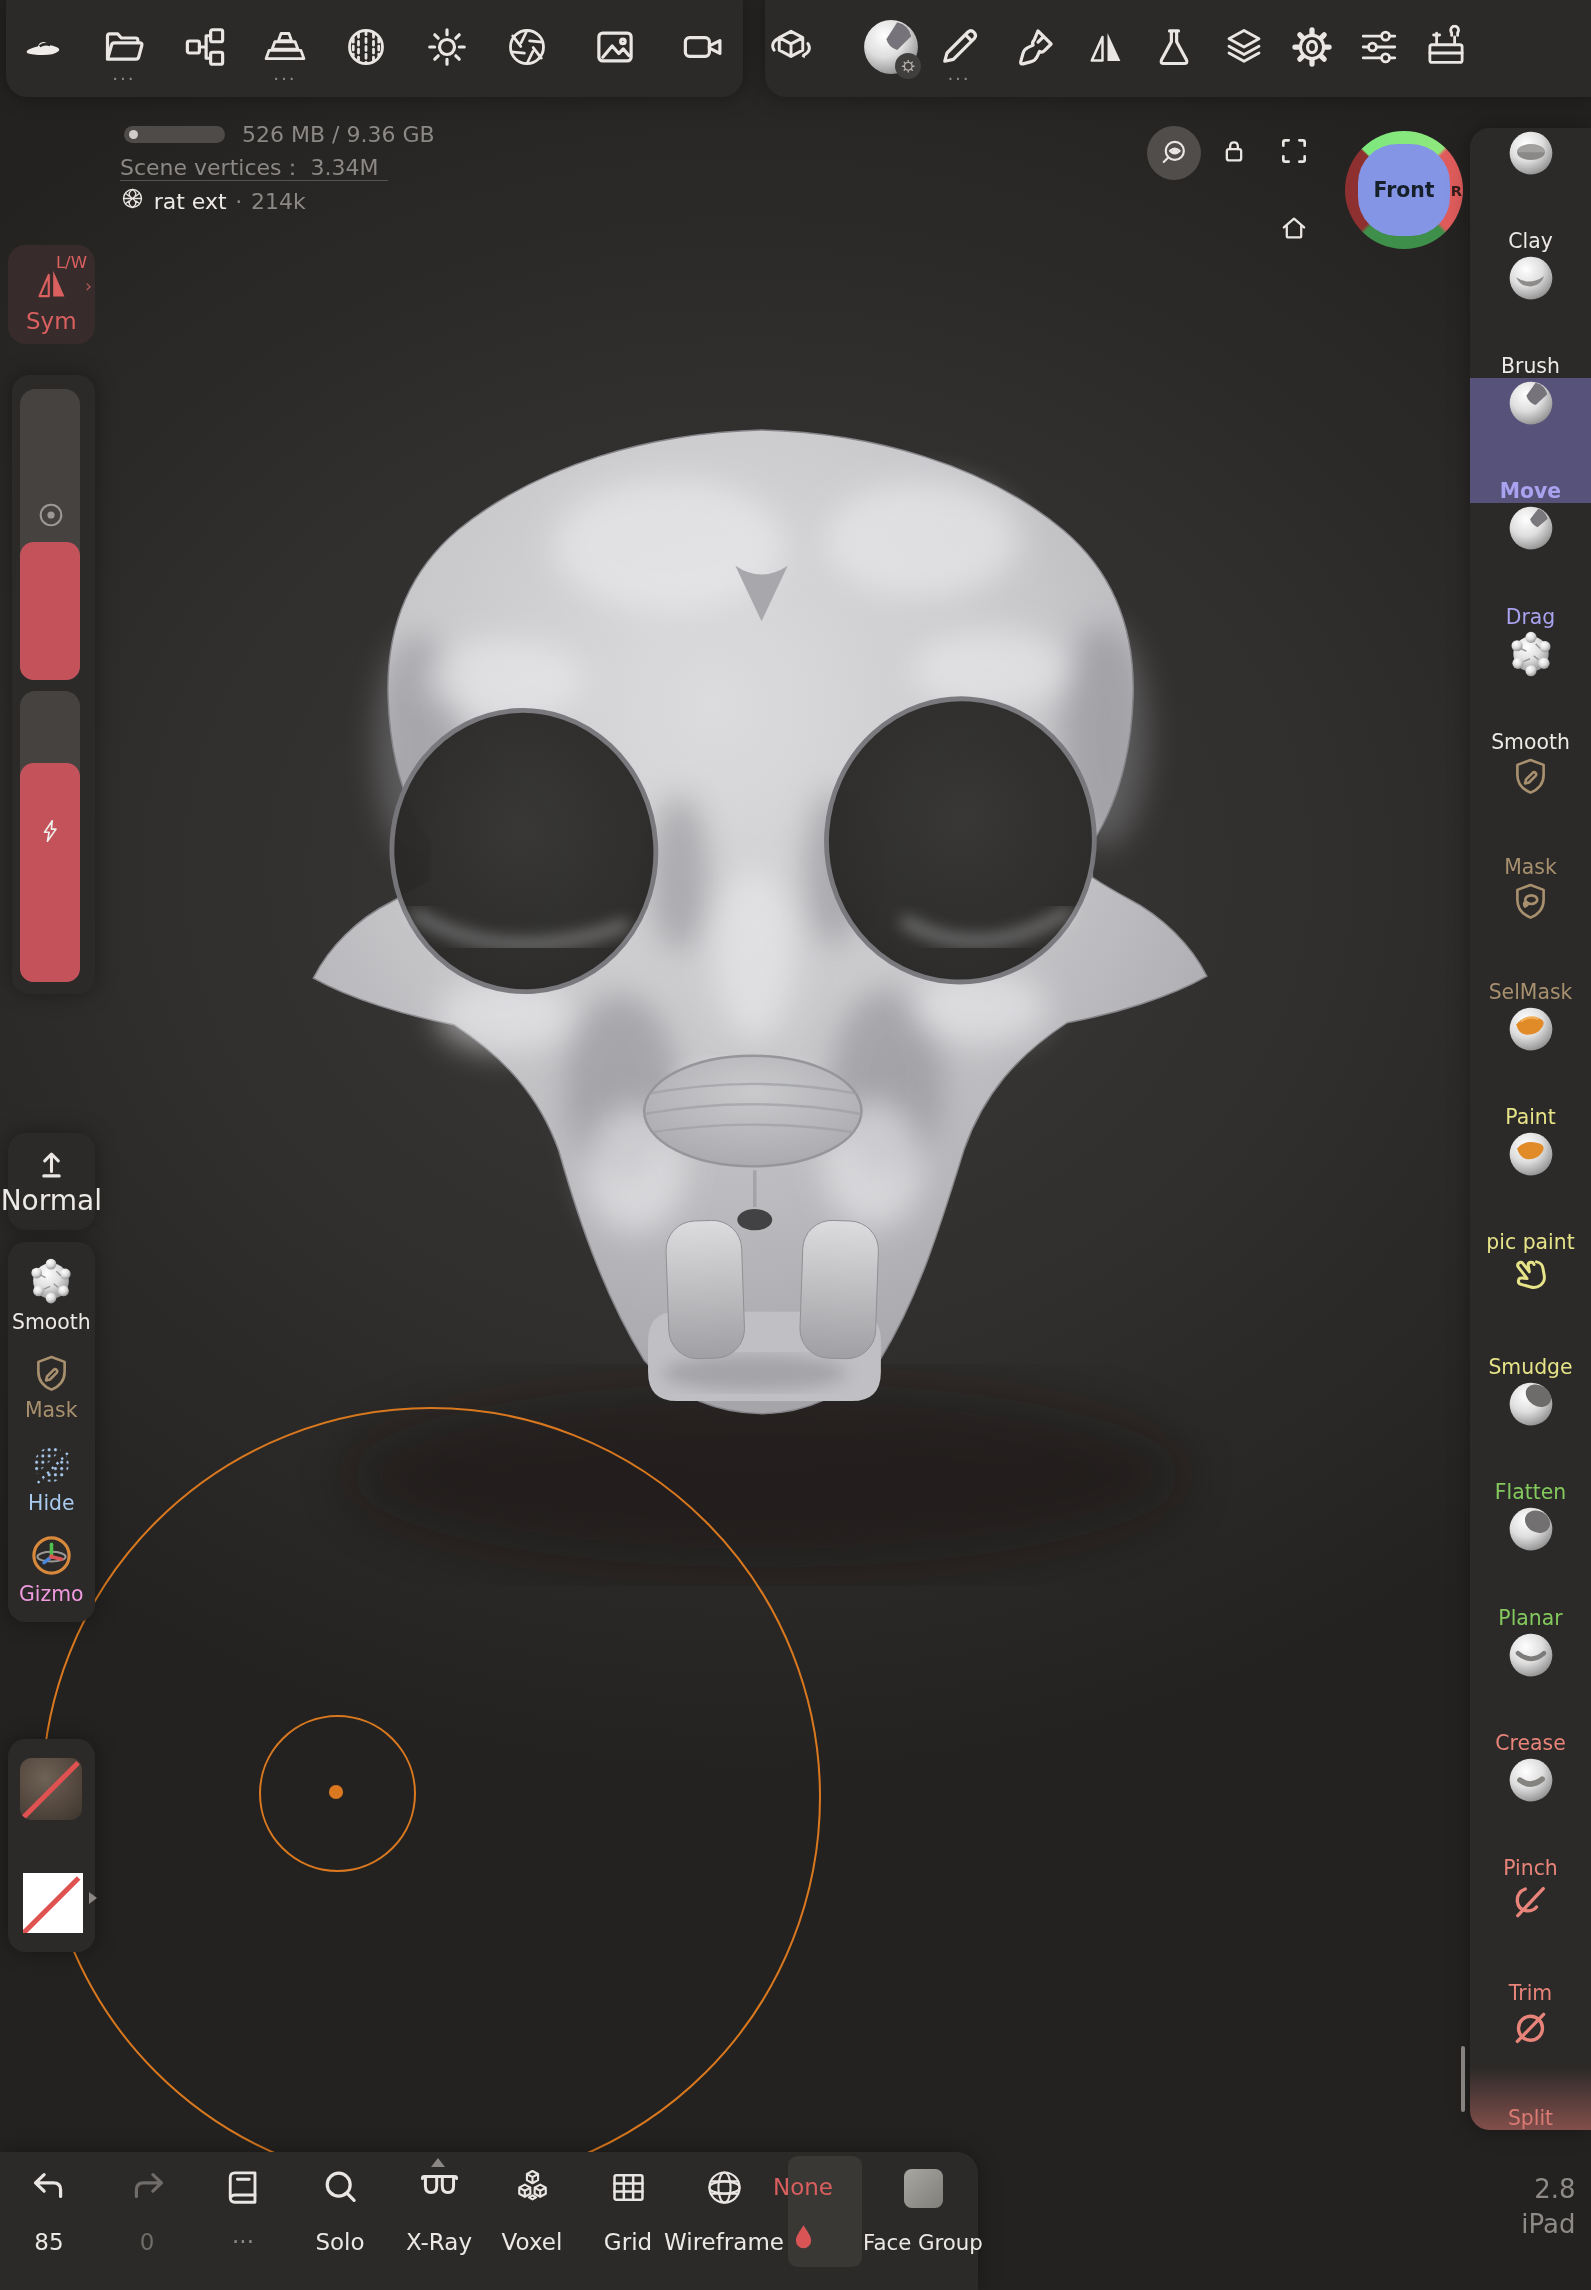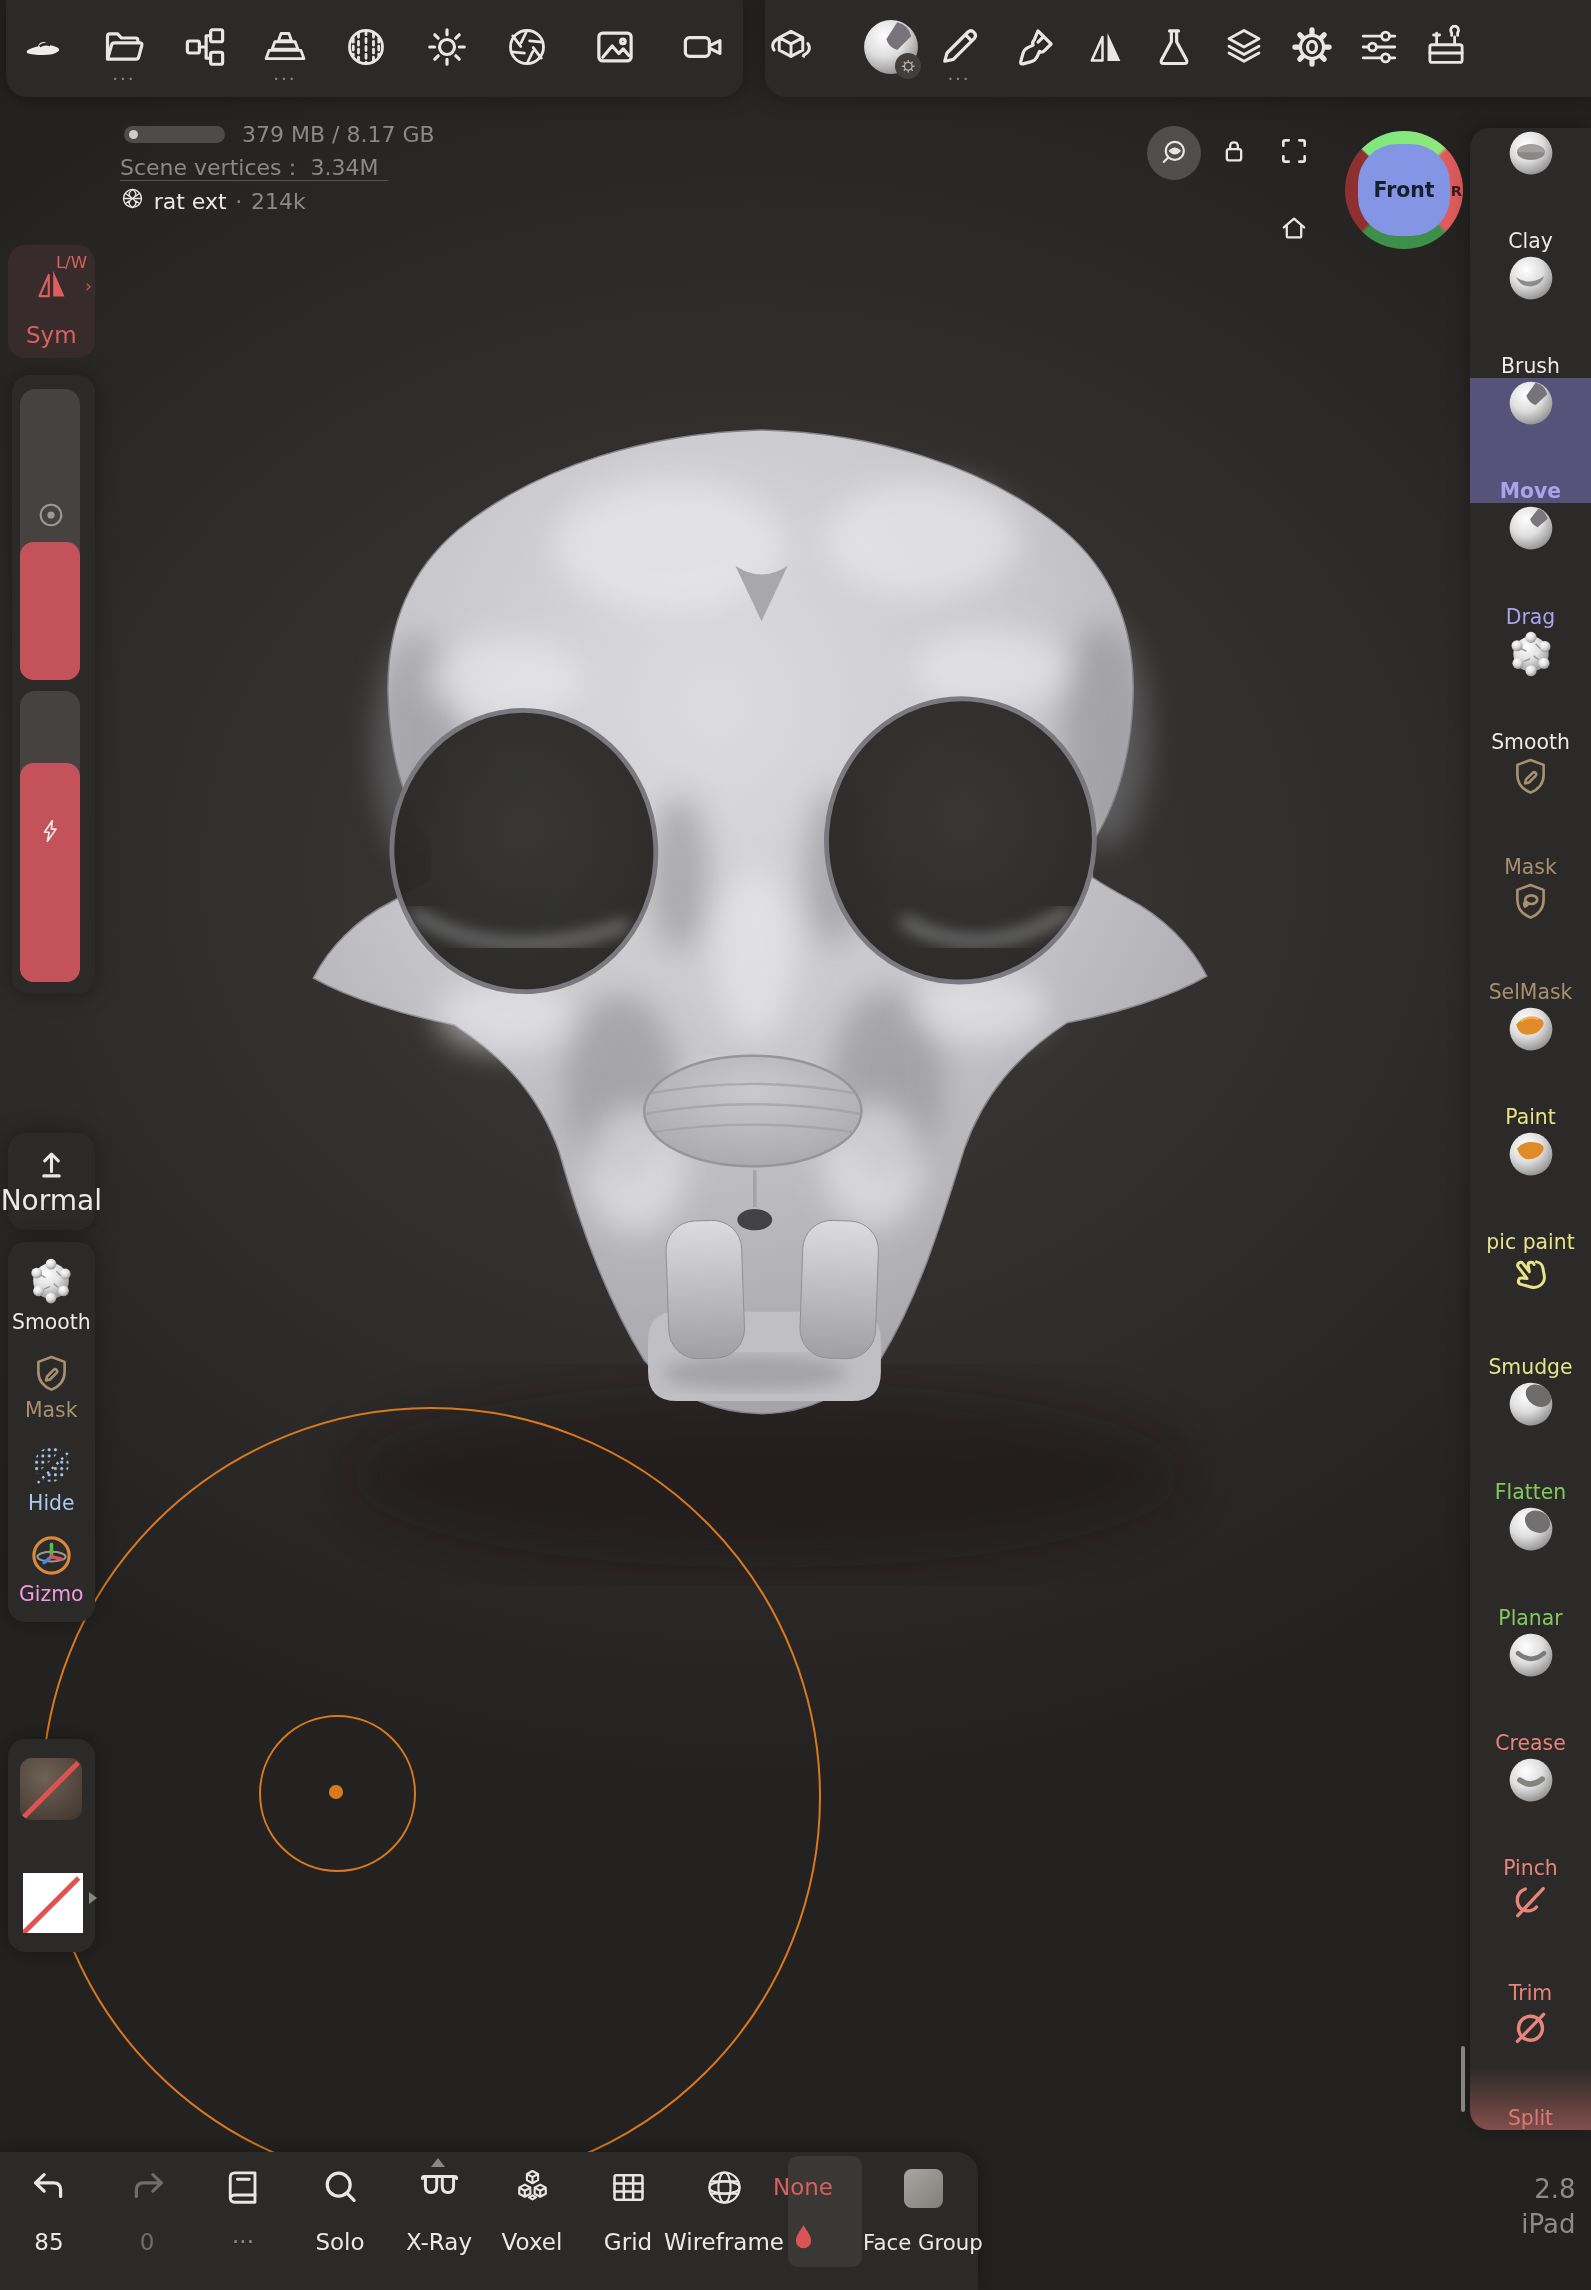--- a/index.html
+++ b/index.html
@@ -34,21 +34,21 @@
   #sidebar{left:1470px;top:128px;width:121px;height:2002px;border-radius:19.4px 0 0 19.4px;display:flex;flex-direction:column;}
   .rtool{flex:1;display:flex;flex-direction:column;align-items:center;justify-content:space-between;gap:3.9px;}
   .rtool .tlabel{font-size:20.4px;}
   .c-white .tlabel{color:#ece9e6;} .c-purple .tlabel{color:#a9a3ef;} .c-tan .tlabel{color:#a8906f;}
   .c-yellow .tlabel{color:#e6e388;} .c-green .tlabel{color:#84c95e;} .c-salmon .tlabel{color:#e8847a;}
   .rtool.sel{background:#57527a;font-weight:bold;}
   #sbfade{position:absolute;left:1470px;top:2067px;width:121px;height:63px;border-radius:0 0 0 19.4px;
     background:linear-gradient(180deg,rgba(43,42,40,0),rgba(201,109,104,.55));}
   #sbscroll{position:absolute;left:1461px;top:2046px;width:3.9px;height:66px;border-radius:2.9px;background:#85827f;}
   
-  #sympanel{left:7.8px;top:245px;width:87px;height:113px;border-radius:17.5px;background:#372c2b;}
+  #sympanel{left:7.8px;top:245px;width:87px;height:99px;border-radius:17.5px;background:#372c2b;}
   #sym-lw{position:absolute;right:7.8px;top:7.8px;color:#da6060;font-size:16.5px;}
   #sym-ch{position:absolute;right:2.9px;top:31px;color:#b25b5b;font-size:17.5px;}
   #sym-label{position:absolute;left:0;right:0;bottom:9.7px;text-align:center;color:#da6060;font-size:23px;}
   #sliderpanel{left:11.6px;top:375px;width:83px;height:619px;border-radius:17.5px;}
   .track{position:absolute;left:8.7px;width:60px;border-radius:15.5px;background:#454240;}
   .thumb{position:absolute;left:8.7px;width:60px;border-radius:13.6px;background:#c4525a;}
   #normalpanel{left:7.8px;top:1133px;width:87px;height:97px;border-radius:17.5px;display:flex;flex-direction:column;align-items:center;justify-content:center;gap:1.9px;}
   #normalpanel .nlabel{color:#ece9e6;font-size:28px;}
   #ltools{left:7.8px;top:1242px;width:87px;height:380px;border-radius:17.5px;display:flex;flex-direction:column;padding:7.8px 0;box-sizing:border-box;}
   .ltool{flex:1;display:flex;flex-direction:column;align-items:center;justify-content:center;gap:2.9px;}
@@ -308,21 +308,21 @@
         </svg>
   </span>
   <span class="dots" style="left:194px;top:68px">···</span>
 </div>
 
 <div id="meminfo">
   <div style="position:relative;height:29px">
     <span id="membar">
           <span class="dot"></span>
         </span>
-    <span class="mline" style="position:absolute;left:122px;top:1.9px">379 MB / 8.17 GB</span>
+    <span class="mline" style="position:absolute;left:122px;top:1.9px">526 MB / 9.36 GB</span>
   </div>
   <div class="mline" style="margin-top:3.9px">
     <span>Scene vertices：</span>
     <span>3.34M</span>
   </div>
 </div>
 <div class="divider"></div>
 <div id="objrow">
   <span>
     <svg width="25" height="25" viewBox="0 0 24 24" class="icn" style="stroke-width:1.3">

